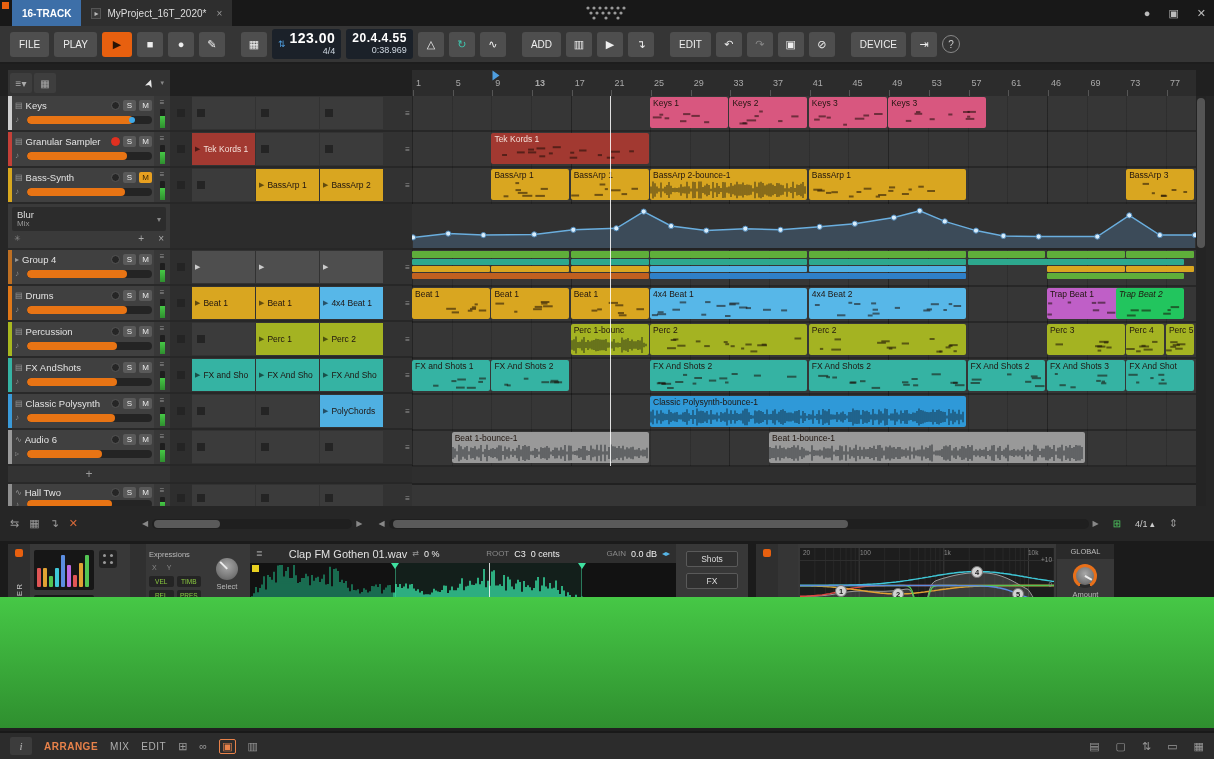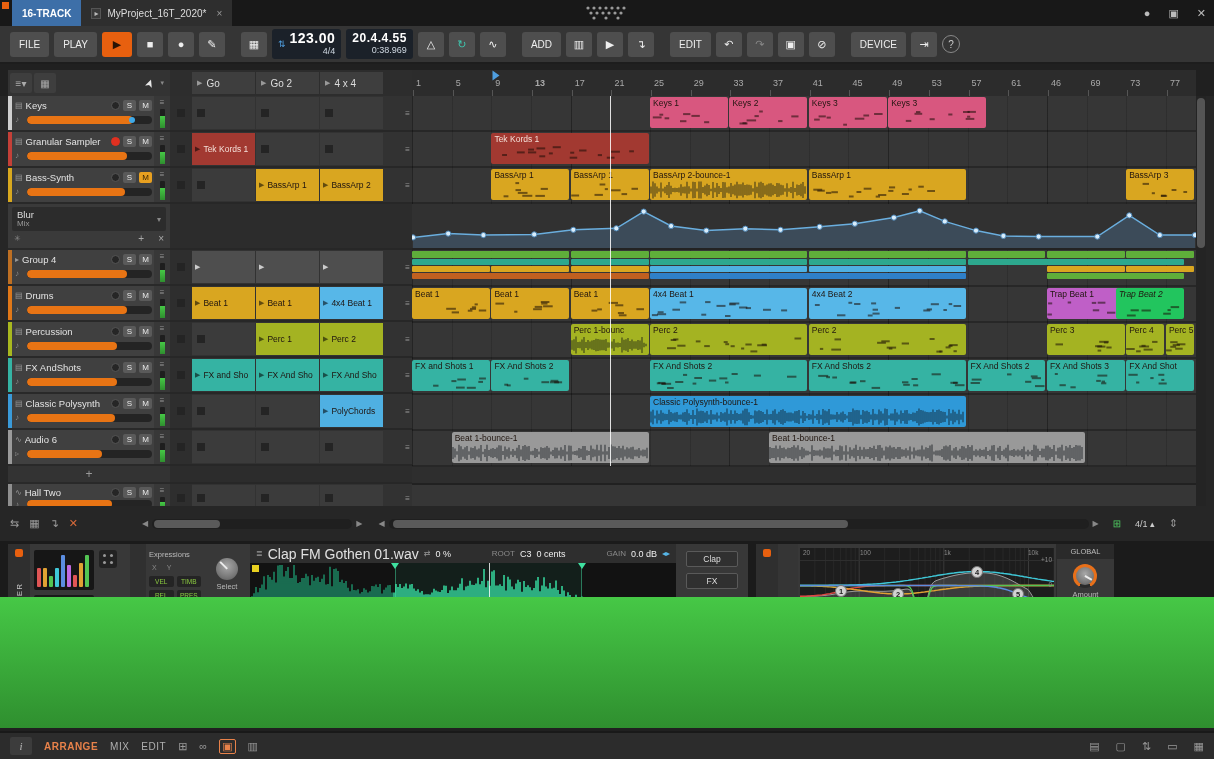--- a/index.html
+++ b/index.html
@@ -148,21 +148,21 @@
 .klabel.dim{color:#888;}
 .knob{border-radius:50%;background:radial-gradient(circle at 50% 38%,#a8a8a8,#787878 62%,#565656);position:relative;flex:none;}
 .knob::after{content:"";position:absolute;left:calc(50% - 1px);top:6%;width:2px;height:44%;background:#ececec;transform-origin:50% 100%;transform:rotate(var(--r,0deg));}
 .k13{width:13px;height:13px;} .k16{width:16px;height:16px;} .k18{width:18px;height:18px;} .k20{width:20px;height:20px;} .k22{width:22px;height:22px;} .k26{width:26px;height:26px;}
 .ring{border-radius:50%;padding:3px;background:conic-gradient(from 210deg,#e8701a 0 var(--a,200deg),#2a2a2a var(--a,200deg) 300deg,#2a2a2a 300deg 360deg);display:flex;align-items:center;justify-content:center;flex:none;}
 
 .dsmp{width:426px;flex:none;display:flex;flex-direction:column;}
 .shead,.sfoot{height:19px;background:#2e2e2e;display:flex;align-items:center;gap:5px;padding:0 6px;flex:none;}
 .sico{color:#999;font-size:8px;}
 .sico.blue{color:#57b7e8;}
-.sname{color:#e0e0e0;font-size:14px;}
+.sname{color:#e0e0e0;font-size:11px;margin-left:21px;}
 .slab{color:#8a8a8a;font-size:8px;}
 .sval{color:#eee;font-size:9px;}
 #smp-wave{flex:1;background:#121212;position:relative;overflow:hidden;}
 .loopregion{position:absolute;left:34%;width:44%;top:0;bottom:0;background:rgba(45,210,150,0.07);border-left:1px solid rgba(70,230,170,0.45);border-right:1px solid rgba(70,230,170,0.45);}
 .pstart{position:absolute;left:2px;top:2px;width:7px;height:7px;background:#e8d020;}
 .lmark{position:absolute;top:0;width:0;height:0;border-left:4px solid transparent;border-right:4px solid transparent;border-top:6px solid #3fe0a0;}
 .lmark.a{left:calc(34% - 4px);} .lmark.b{left:calc(78% - 4px);}
 .cursor1{position:absolute;left:56%;top:0;bottom:0;width:1px;background:rgba(255,255,255,0.8);}
 .playbtn{position:absolute;right:3px;top:50%;transform:translateY(-50%);color:#ddd;font-size:8px;}
 .greenbox{width:10px;height:8px;border:1px solid #3fc860;background:#1c3a24;margin-left:2px;}
@@ -305,34 +305,20 @@
       </div>
   </div>
 
   <div id="headers">
     <div id="tp-head">
       <div class="hbtn">≡▾</div>
       <div class="hbtn">▦</div>
       <span id="pointer">➤</span>
       <span style="color:#888;font-size:7px;margin:0 4px">▾</span>
     </div>
-    <div id="ln-head">
-        <div class="scenehead" style="left: 22px;">
-          <span class="pl">▶</span>
-          <span>Go</span>
-        </div>
-        <div class="scenehead" style="left: 86px;">
-          <span class="pl">▶</span>
-          <span>Go 2</span>
-        </div>
-        <div class="scenehead" style="left: 150px;">
-          <span class="pl">▶</span>
-          <span>4 x 4</span>
-        </div>
-      </div>
     <div id="ruler">
       <div id="ruler-ticks" style="position:absolute;left:0;top:0;right:0;bottom:0">
           <span class="rtick" style="left: 4px;">1</span>
           <span class="rtick" style="left: 43.68px;">5</span>
           <span class="rtick" style="left: 83.36px;">9</span>
           <span class="rtick" style="left: 123.04px; font-weight: bold;">13</span>
           <span class="rtick" style="left: 162.72px;">17</span>
           <span class="rtick" style="left: 202.4px;">21</span>
           <span class="rtick" style="left: 242.08px;">25</span>
           <span class="rtick" style="left: 281.76px;">29</span>
@@ -1611,21 +1597,21 @@
                   <div class="knob k13" style="--r:-50deg"></div>
                 </div>
                 <span class="klabel">R</span>
               </div>
           </div>
         </div>
       </div>
     </div>
 
     <div class="dnfx">
-      <div class="nbox">Clap</div>
+      <div class="nbox">Shots</div>
       <div class="nbox">FX</div>
       <div class="panrow">
         <span>L</span>
         <div class="knob k13" style="--r:-40deg"></div>
         <div class="knob k13" style="--r:40deg"></div>
         <span>R</span>
       </div>
       <div class="kwrap" style="margin-top:8px">
           <div class="ring" style="--a:230deg">
             <div class="knob k20" style="--r:40deg"></div>

